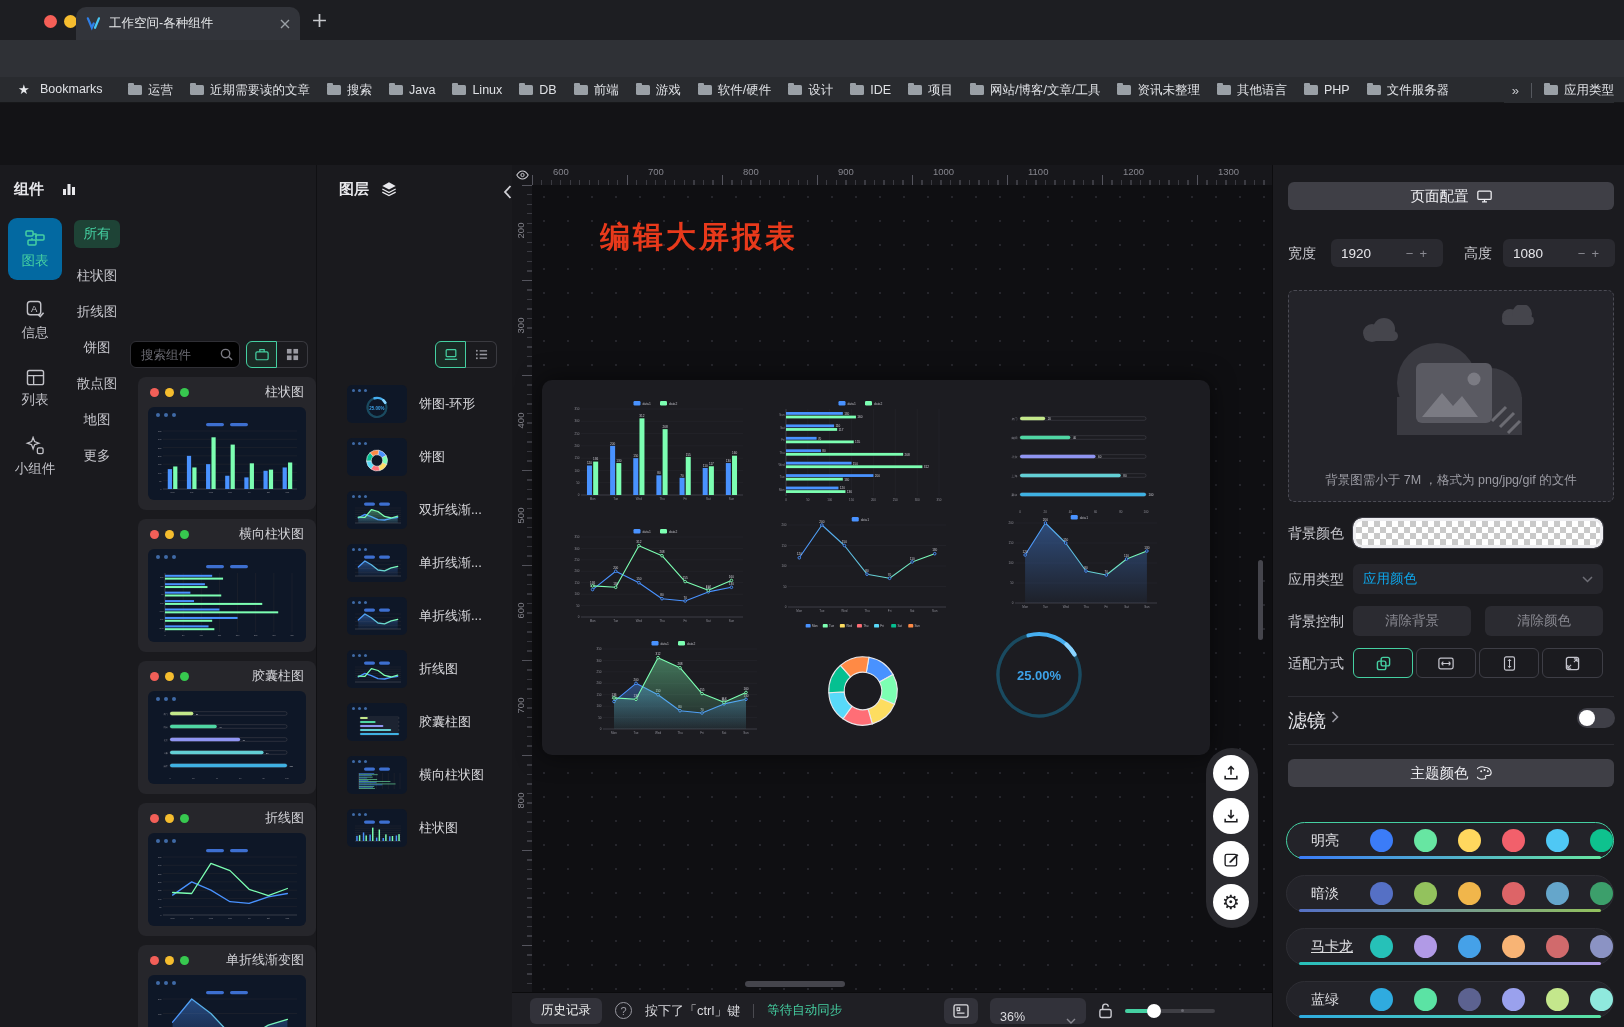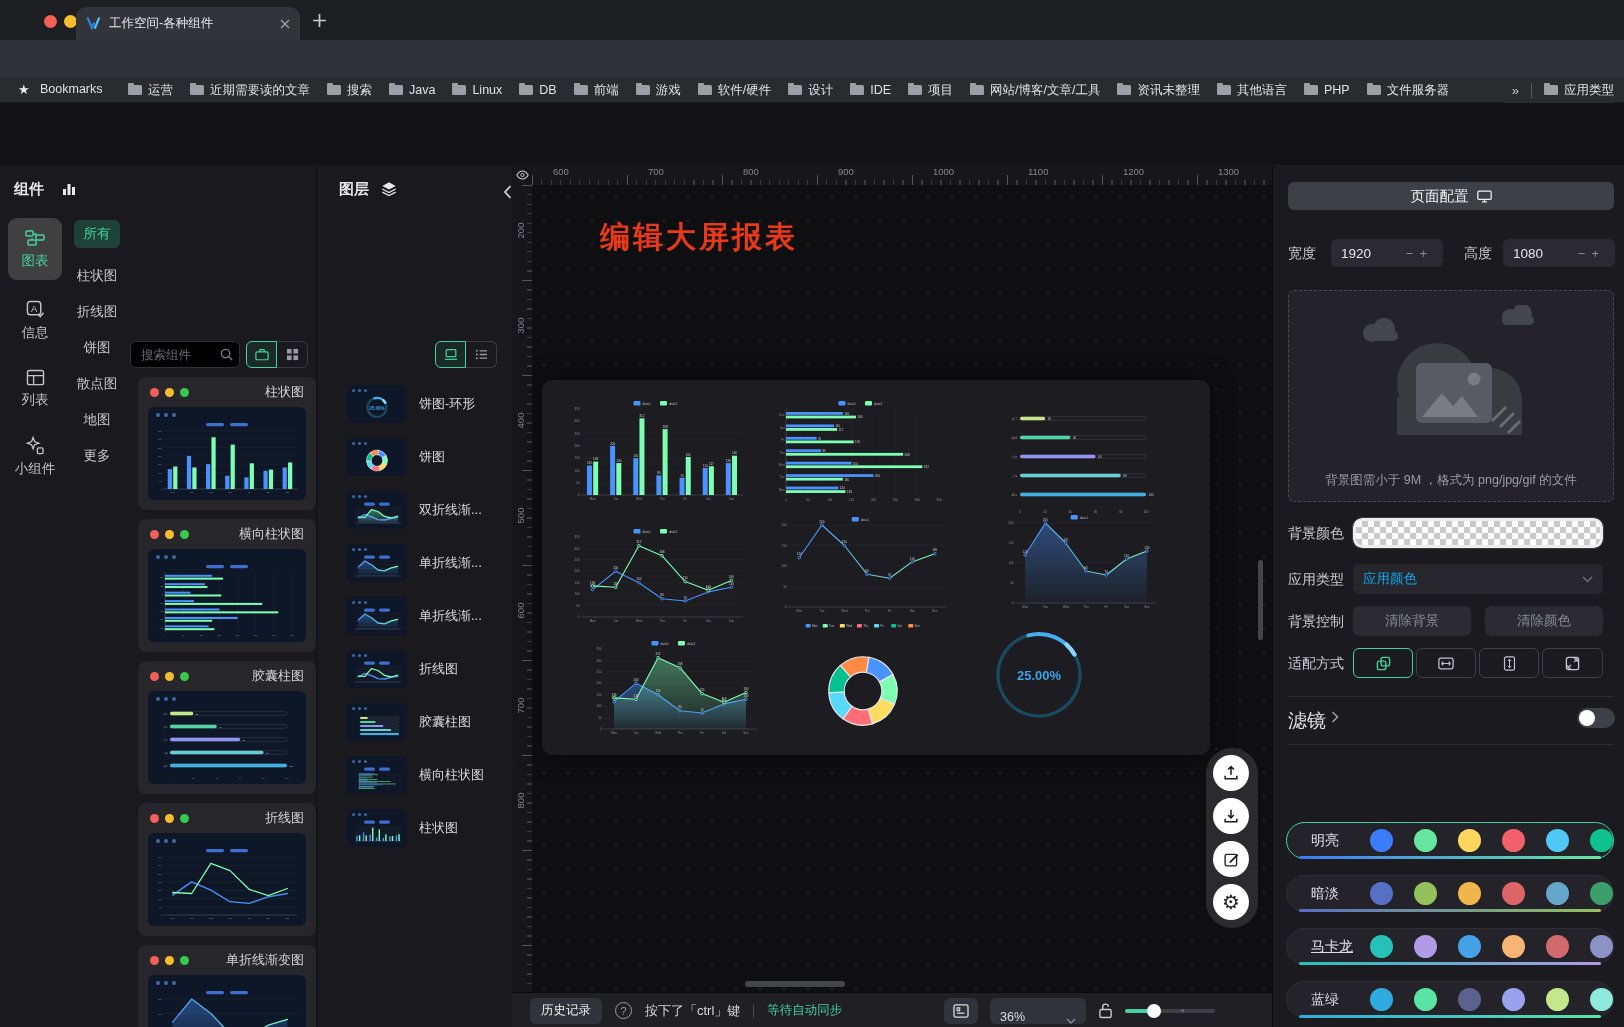--- a/index.html
+++ b/index.html
@@ -36,21 +36,21 @@
 
 .lpanel{position:absolute;left:0;top:165px;width:316px;height:862px;background:#1a1a1e}
 .search{position:absolute;left:130px;top:176px;width:110px;height:27px;background:#000000;border:1px solid #2f2f35;border-radius:6px;color:#9a9aa2;font-size:12.5px;padding:0 24px 0 10px;outline:none}
 .search::placeholder{color:#6a6a72}
 .tgl{position:absolute;top:176px;height:27px;display:flex}
 .tgl .cell{width:31px;height:27px;border:1px solid #3a3a40;display:flex;align-items:center;justify-content:center;color:#9a9aa2;background:transparent}
 .tgl .cell:first-child{border-radius:6px 0 0 6px}
 .tgl .cell:last-child{border-radius:0 6px 6px 0;border-left:none}
 .tgl .cell.on{border:1px solid #45d0a2;background:#1b2a25;color:#45d0a2}
 .navitem{position:absolute;left:8px;width:54px;height:62px;display:flex;flex-direction:column;align-items:center;justify-content:center;gap:5px;color:#c2c2c8;font-size:13.5px;border-radius:9px}
-.navitem.on{background:#404040;color:#45d0a2}
+.navitem.on{background:#0369a1;color:#45d0a2}
 .catitem{position:absolute;left:66px;width:62px;height:28px;display:flex;align-items:center;justify-content:center;font-size:13.5px;color:#c6c6cc}
 .catitem.on{background:#1e4336;color:#45d0a2;border-radius:6px;left:74px;width:46px}
 #cards-col{position:absolute;left:138px;top:212px;width:178px;bottom:0;display:flex;flex-direction:column;gap:9px;overflow:hidden}
 .card{flex:0 0 133px;background:#26262b;border-radius:8px;position:relative}
 .card-hd{height:30px;display:flex;align-items:center;padding:0 12px;gap:6px}
 .cdot{width:9px;height:9px;border-radius:50%}
 .card-title{margin-left:auto;font-size:13px;color:#d2d2d7}
 .card-panel{position:absolute;left:10px;right:10px;top:30px;bottom:10px;background:#0e1727;border-radius:6px}
 .card-panel::before,.thumb::before{content:'';position:absolute;left:8px;top:6px;width:4px;height:4px;border-radius:50%;background:#3f6aa6;box-shadow:8px 0 0 #3f6aa6,16px 0 0 #3f6aa6}
 .card-chart{position:absolute;left:7px;right:7px;top:13px;bottom:4px}
@@ -1448,21 +1448,21 @@
         <circle cx="168" cy="12" r="8" fill="#45454c"></circle>
           <circle cx="180" cy="9" r="10" fill="#45454c"></circle>
           <rect x="160" y="11" width="32" height="9" rx="4.5" fill="#45454c"></rect>
         <rect x="74" y="58" width="76" height="60" rx="6" fill="#5a5a62"></rect>
         <circle cx="132" cy="74" r="6.5" fill="#7b7b83"></circle>
         <path d="M80 112l20-24 11 13 9-10 16 21z" fill="#7b7b83"></path>
         <g stroke="#6b6b72" stroke-width="3">
             <path d="M150 116l14-14M158 122l14-14M166 128l12-12"></path>
           </g>
       </svg>
-      <div class="uhint">背景图需小于 9M ，格式为 png/jpg/gif 的文件</div>
+      <div class="uhint">背景图需小于 7M ，格式为 png/jpg/gif 的文件</div>
     </div>
 
     <span class="rlabel" style="top:360px">背景颜色</span>
     <div class="swatch"></div>
     <span class="rlabel" style="top:406px">应用类型</span>
     <div class="select" style="left:80px;top:399px;width:250px">
         <span>应用颜色</span>
         <svg style="margin-left:auto" width="11" height="7" viewBox="0 0 11 7">
           <path d="M1 1l4.5 4.5L10 1" stroke="#6e6e76" stroke-width="1.5" fill="none"></path>
         </svg>
@@ -1497,20 +1497,29 @@
       </div>
     <div class="divid" style="top:531px"></div>
     <span class="abs" style="left:15px;top:543px;font-size:19px;color:#e4e4e8">滤镜</span>
     <svg class="abs" style="left:58px;top:546px" width="8" height="12" viewBox="0 0 8 12">
         <path d="M1.5 1L6.5 6l-5 5" stroke="#9a9aa2" stroke-width="1.6" fill="none"></path>
       </svg>
     <div class="toggle" style="left:304px;top:543px">
         <i class="kn"></i>
       </div>
     <div class="divid" style="top:579px"></div>
+    <div class="rhead" style="top:594px">
+      <span>主题颜色</span>
+      <svg width="15" height="14" viewBox="0 0 18 16">
+          <path d="M9 1a8 7.5 0 1 0 0 14c1.6 0 1.8-1 1.3-1.8-.7-1.2.1-2.2 1.5-2.2H14a3.5 3.5 0 0 0 3-3.5C17 4 13.4 1 9 1z" stroke="#f0f0f4" stroke-width="1.3" fill="none"></path>
+          <circle cx="5" cy="6" r="1.2" fill="#f0f0f4"></circle>
+          <circle cx="9" cy="4.4" r="1.2" fill="#f0f0f4"></circle>
+          <circle cx="13" cy="6" r="1.2" fill="#f0f0f4"></circle>
+        </svg>
+    </div>
     <div id="theme-rows">
         <div class="trow sel" style="top: 657px;">
           <span class="tname">明亮</span>
           <span class="tdots">
             <i style="background: rgb(59, 124, 248);"></i>
             <i style="background: rgb(103, 230, 162);"></i>
             <i style="background: rgb(255, 215, 94);"></i>
             <i style="background: rgb(242, 96, 107);"></i>
             <i style="background: rgb(79, 200, 245);"></i>
             <i style="background: rgb(14, 194, 142);"></i>

